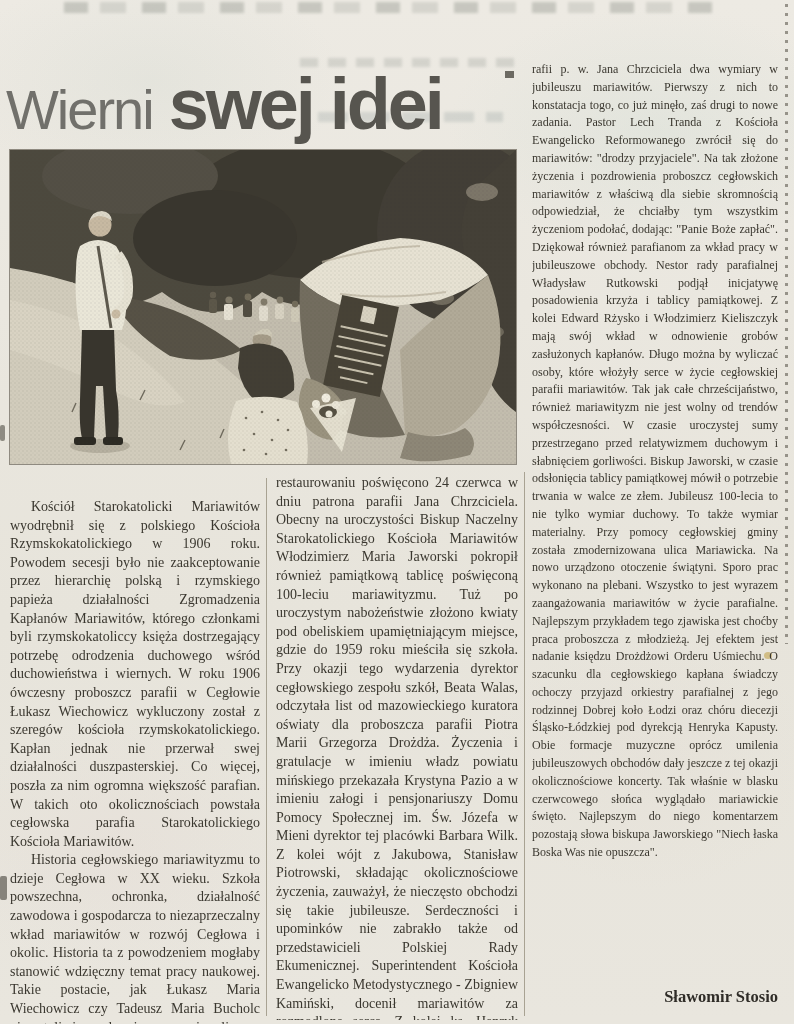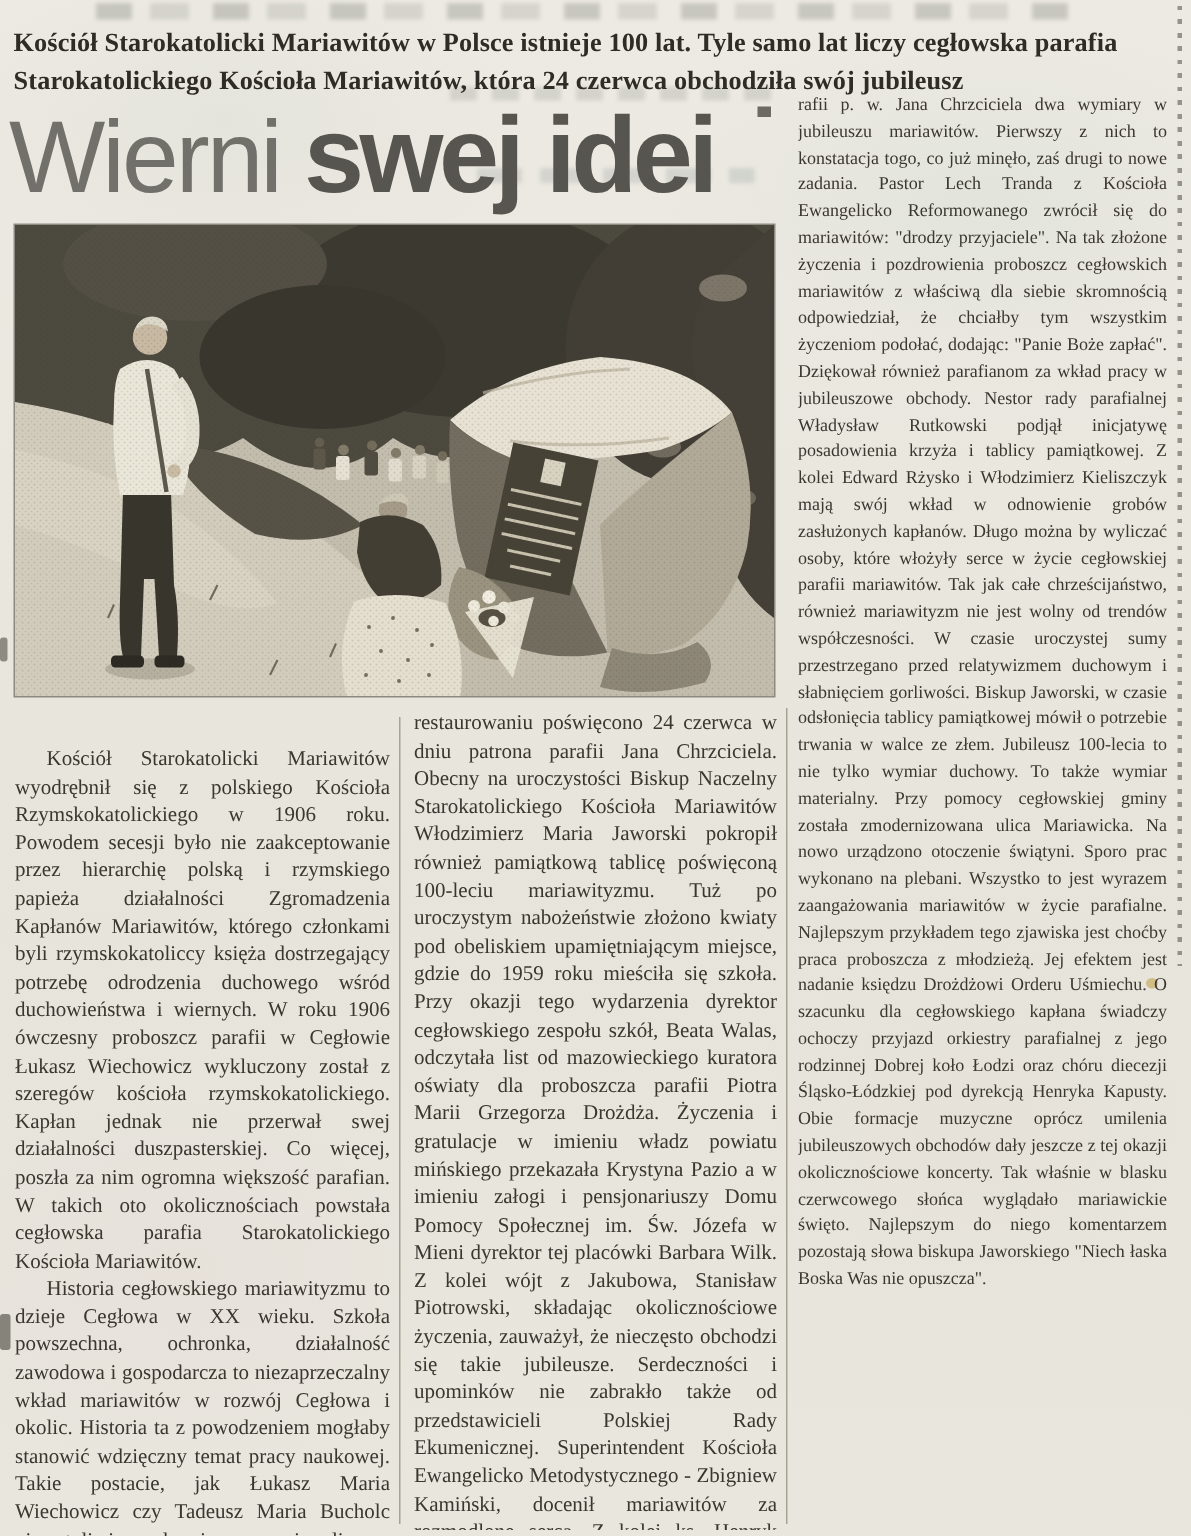--- a/index.html
+++ b/index.html
@@ -18,21 +18,21 @@
   .kicker{
     position:absolute;left:9px;top:16px;width:768px;
     font-size:17.5px;line-height:1.44;font-weight:bold;color:#2f2c27;
     letter-spacing:.1px;
   }
   .headline{
     position:absolute;left:6px;top:68px;white-space:nowrap;line-height:1;
     font-family:"Liberation Sans", sans-serif;
   }
   .headline .hl-light{
-    font-size:68px;font-weight:300;color:#71706b;letter-spacing:-2px;
+    font-size:56px;font-weight:300;color:#71706b;letter-spacing:-2px;
   }
   .headline .hl-bold{
     font-size:72px;font-weight:700;color:#57554f;letter-spacing:-3px;margin-left:16px;
   }
   
   .photo{
     position:absolute;left:10px;top:150px;width:506px;height:314px;
     outline:1px solid #8f8a80;background:#c7c2b6;
   }
   .photo svg{display:block;width:100%;height:100%;}
@@ -87,21 +87,20 @@
 
   <div class="bleed bleed-top"></div>
   <div class="bleed bleed-mid1"></div>
   <div class="bleed bleed-mid2"></div>
   <div class="smudge smudge-a"></div>
   <div class="smudge smudge-b"></div>
   <div class="sq-mark"></div>
   <div class="speck"></div>
   <div class="edge-dots"></div>
 
-  <div class="kicker">Kościół Starokatolicki Mariawitów w Polsce istnieje 100 lat. Tyle samo lat liczy cegłowska parafia Starokatolickiego Kościoła Mariawitów, która 24 czerwca obchodziła swój jubileusz</div>
 
   <h1 class="headline" style="margin:0;font-weight:normal;">
     <span class="hl-light">Wierni</span><span class="hl-bold">swej idei</span>
   </h1>
 
   <div class="photo">
     <svg viewBox="0 0 506 314" xmlns="http://www.w3.org/2000/svg">
       <defs>
         <pattern id="ht" width="4" height="4" patternUnits="userSpaceOnUse">
           <circle cx="1" cy="1" r="0.75" fill="#2f2d27"></circle>
@@ -219,14 +218,15 @@
   </div>
 
   <div class="col col-mid">
     <p class="cont">restaurowaniu poświęcono 24 czerwca w dniu patrona parafii Jana Chrzciciela. Obecny na uroczystości Biskup Naczelny Starokatolickiego Kościoła Mariawitów Włodzimierz Maria Jaworski pokropił również pamiątkową tablicę poświęconą 100-leciu mariawityzmu. Tuż po uroczystym nabożeństwie złożono kwiaty pod obeliskiem upamiętniającym miejsce, gdzie do 1959 roku mieściła się szkoła. Przy okazji tego wydarzenia dyrektor cegłowskiego zespołu szkół, Beata Walas, odczytała list od mazowieckiego kuratora oświaty dla proboszcza parafii Piotra Marii Grzegorza Drożdża. Życzenia i gratulacje w imieniu władz powiatu mińskiego przekazała Krystyna Pazio a w imieniu załogi i pensjonariuszy Domu Pomocy Społecznej im. Św. Józefa w Mieni dyrektor tej placówki Barbara Wilk. Z kolei wójt z Jakubowa, Stanisław Piotrowski, składając okolicznościowe życzenia, zauważył, że nieczęsto obchodzi się takie jubileusze. Serdeczności i upominków nie zabrakło także od przedstawicieli Polskiej Rady Ekumenicznej. Superintendent Kościoła Ewangelicko Metodystycznego - Zbigniew Kamiński, docenił mariawitów za rozmodlone serca. Z kolei ks. Henryk Dąbrowski z polskokatolickiej pa-</p>
   </div>
 
   <div class="col col-right">
     <p class="cont">rafii p. w. Jana Chrzciciela dwa wymiary w jubileuszu mariawitów. Pierwszy z nich to konstatacja togo, co już minęło, zaś drugi to nowe zadania. Pastor Lech Tranda z Kościoła Ewangelicko Reformowanego zwrócił się do mariawitów: "drodzy przyjaciele". Na tak złożone życzenia i pozdrowienia proboszcz cegłowskich mariawitów z właściwą dla siebie skromnością odpowiedział, że chciałby tym wszystkim życzeniom podołać, dodając: "Panie Boże zapłać". Dziękował również parafianom za wkład pracy w jubileuszowe obchody. Nestor rady parafialnej Władysław Rutkowski podjął inicjatywę posadowienia krzyża i tablicy pamiątkowej. Z kolei Edward Rżysko i Włodzimierz Kieliszczyk mają swój wkład w odnowienie grobów zasłużonych kapłanów. Długo można by wyliczać osoby, które włożyły serce w życie cegłowskiej parafii mariawitów. Tak jak całe chrześcijaństwo, również mariawityzm nie jest wolny od trendów współczesności. W czasie uroczystej sumy przestrzegano przed relatywizmem duchowym i słabnięciem gorliwości. Biskup Jaworski, w czasie odsłonięcia tablicy pamiątkowej mówił o potrzebie trwania w walce ze złem. Jubileusz 100-lecia to nie tylko wymiar duchowy. To także wymiar materialny. Przy pomocy cegłowskiej gminy została zmodernizowana ulica Mariawicka. Na nowo urządzono otoczenie świątyni. Sporo prac wykonano na plebani. Wszystko to jest wyrazem zaangażowania mariawitów w życie parafialne. Najlepszym przykładem tego zjawiska jest choćby praca proboszcza z młodzieżą. Jej efektem jest nadanie księdzu Drożdżowi Orderu Uśmiechu. O szacunku dla cegłowskiego kapłana świadczy ochoczy przyjazd orkiestry parafialnej z jego rodzinnej Dobrej koło Łodzi oraz chóru diecezji Śląsko-Łódzkiej pod dyrekcją Henryka Kapusty. Obie formacje muzyczne oprócz umilenia jubileuszowych obchodów dały jeszcze z tej okazji okolicznościowe koncerty. Tak właśnie w blasku czerwcowego słońca wyglądało mariawickie święto. Najlepszym do niego komentarzem pozostają słowa biskupa Jaworskiego "Niech łaska Boska Was nie opuszcza".</p>
   </div>
 
+  <div class="byline">Sławomir Stosio</div>
 
 </div>
 
 </body></html>

